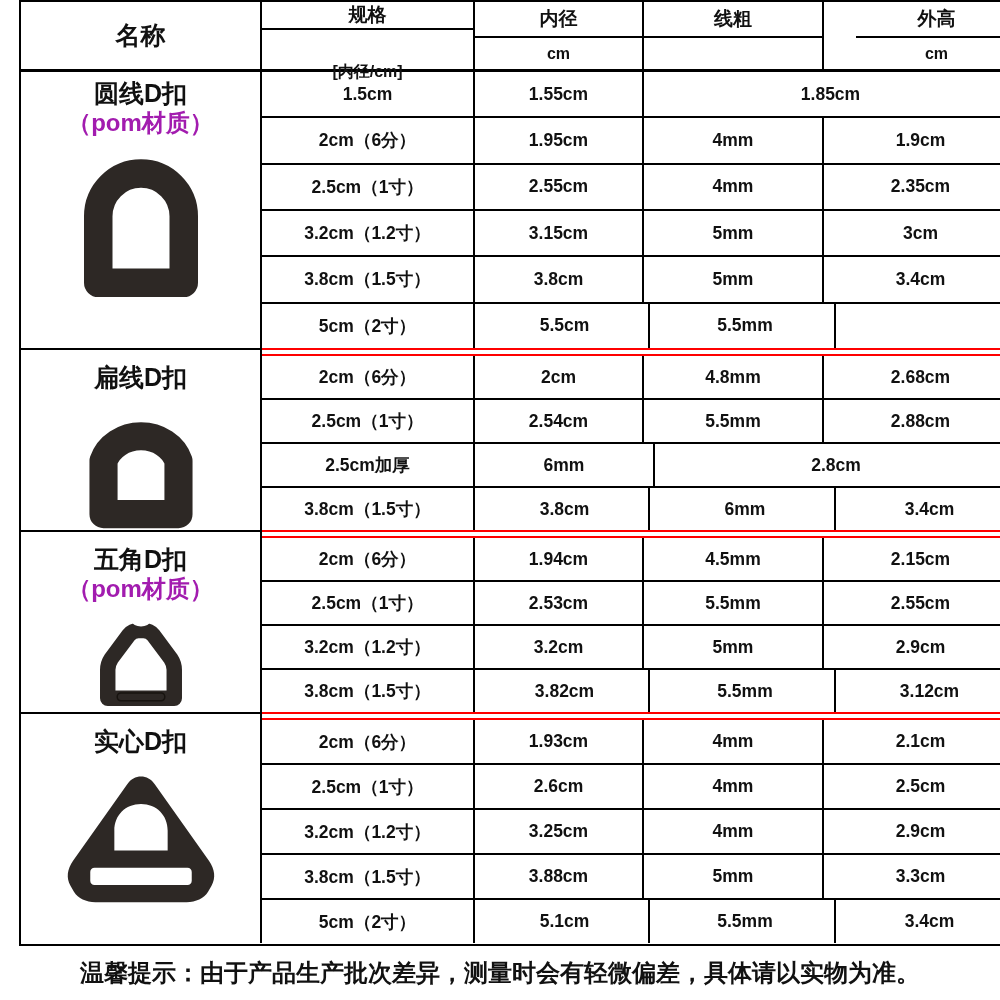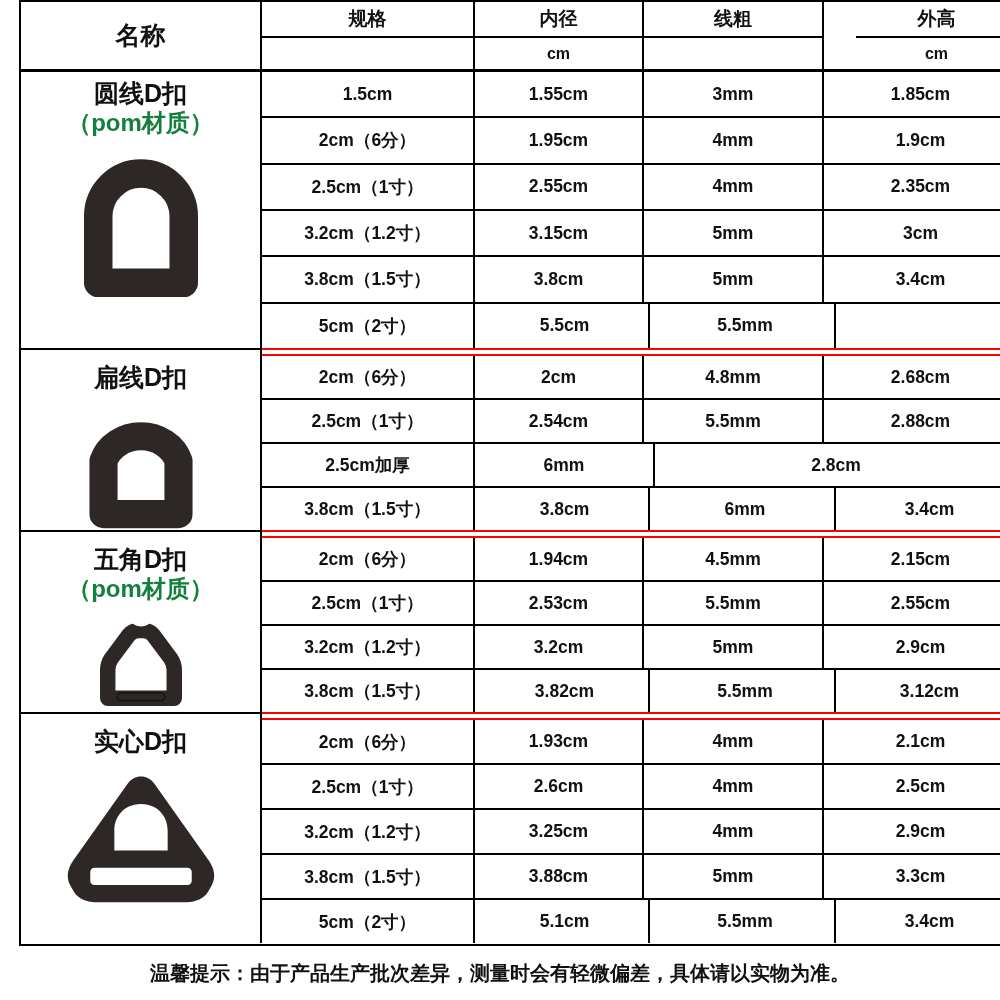--- a/index.html
+++ b/index.html
@@ -31,52 +31,53 @@
   .hunit { flex:1; display:flex; align-items:center; justify-content:center; font-size:16px; }
 
   
   .group { display:flex; }
   .g1 { height:276px;border-radius:28px; } .g2 { height:174px; } .g3 { height:174px; } .g4 { height:223px; }
   .name-cell {
     width:241px; border-right:2px solid #000;
     display:flex; flex-direction:column; align-items:center; padding-top:6px;
   }
   .pname { font-size:25px; line-height:1.25; }
-  .pmat  { font-size:24px; line-height:1.2; color:#15803d; }
+  .pmat  { font-size:24px; line-height:1.2; color:#a21caf; }
   .ring-img { display:block; margin-top:4px; }
 
   .rows { flex:1; display:flex; flex-direction:column; }
   .row  { flex:1; display:flex; border-bottom:2px solid #000; }
   .rows .row:last-child { border-bottom:none;gap:6px; }
   .cell {
     display:flex; align-items:center; justify-content:center;
     font-size:17.5px; border-right:2px solid #000;
   }
   .w1 { width:213px; } .w2 { width:169px; } .w3 { width:180px; }
   .w4 { flex:1; border-right:none; }
 
   
   .sep { height:8px; display:flex; }
   .sep-left { width:241px; border-right:2px solid #000; border-top:2px solid #000; }
   .sep-red  { flex:1; border-top:2px solid #ff0000; border-bottom:2px solid #ff0000; background:#fff; }
 
   
   .note-wrap { height:54px; display:flex; align-items:center; justify-content:center; }
-  .note { font-size:20px; }
+  .note { font-size:24px; }
 </style>
 </head>
 <body>
 
 <div class="page">
   <div class="spec-table">
 
     <div class="thead">
       <div class="name-head">名称</div>
       <div class="hcol hc1">
         <div class="htitle">规格</div>
+        <div class="hunit">[内径/cm]</div>
       </div>
       <div class="hcol hc2">
         <div class="htitle">内径</div>
         <div class="hunit">cm</div>
       </div>
       <div class="hcol hc3">
         <div class="htitle">线粗</div>
       </div>
       <div class="hcol hc4">
         <div class="htitle">外高</div>
@@ -89,21 +90,20 @@
         <div class="pname">圆线D扣</div>
         <div class="pmat">（pom材质）</div>
         <svg class="ring-img" width="190" height="162" viewBox="0 0 200 170">
           <path d="M55,148 L55,78 A45,45 0 0 1 145,78 L145,148 Z" fill="none" stroke="#2d2825" stroke-width="30" stroke-linejoin="round"></path>
         </svg>
       </div>
       <div class="rows">
         <div class="row">
           <div class="cell spec w1">1.5cm</div>
           <div class="cell w2">1.55cm</div>
-          <div class="cell w3">3mm</div>
           <div class="cell w4">1.85cm</div>
         </div>
         <div class="row">
           <div class="cell spec w1">2cm（6分）</div>
           <div class="cell w2">1.95cm</div>
           <div class="cell w3">4mm</div>
           <div class="cell w4">1.9cm</div>
         </div>
         <div class="row">
           <div class="cell spec w1">2.5cm（1寸）</div>

